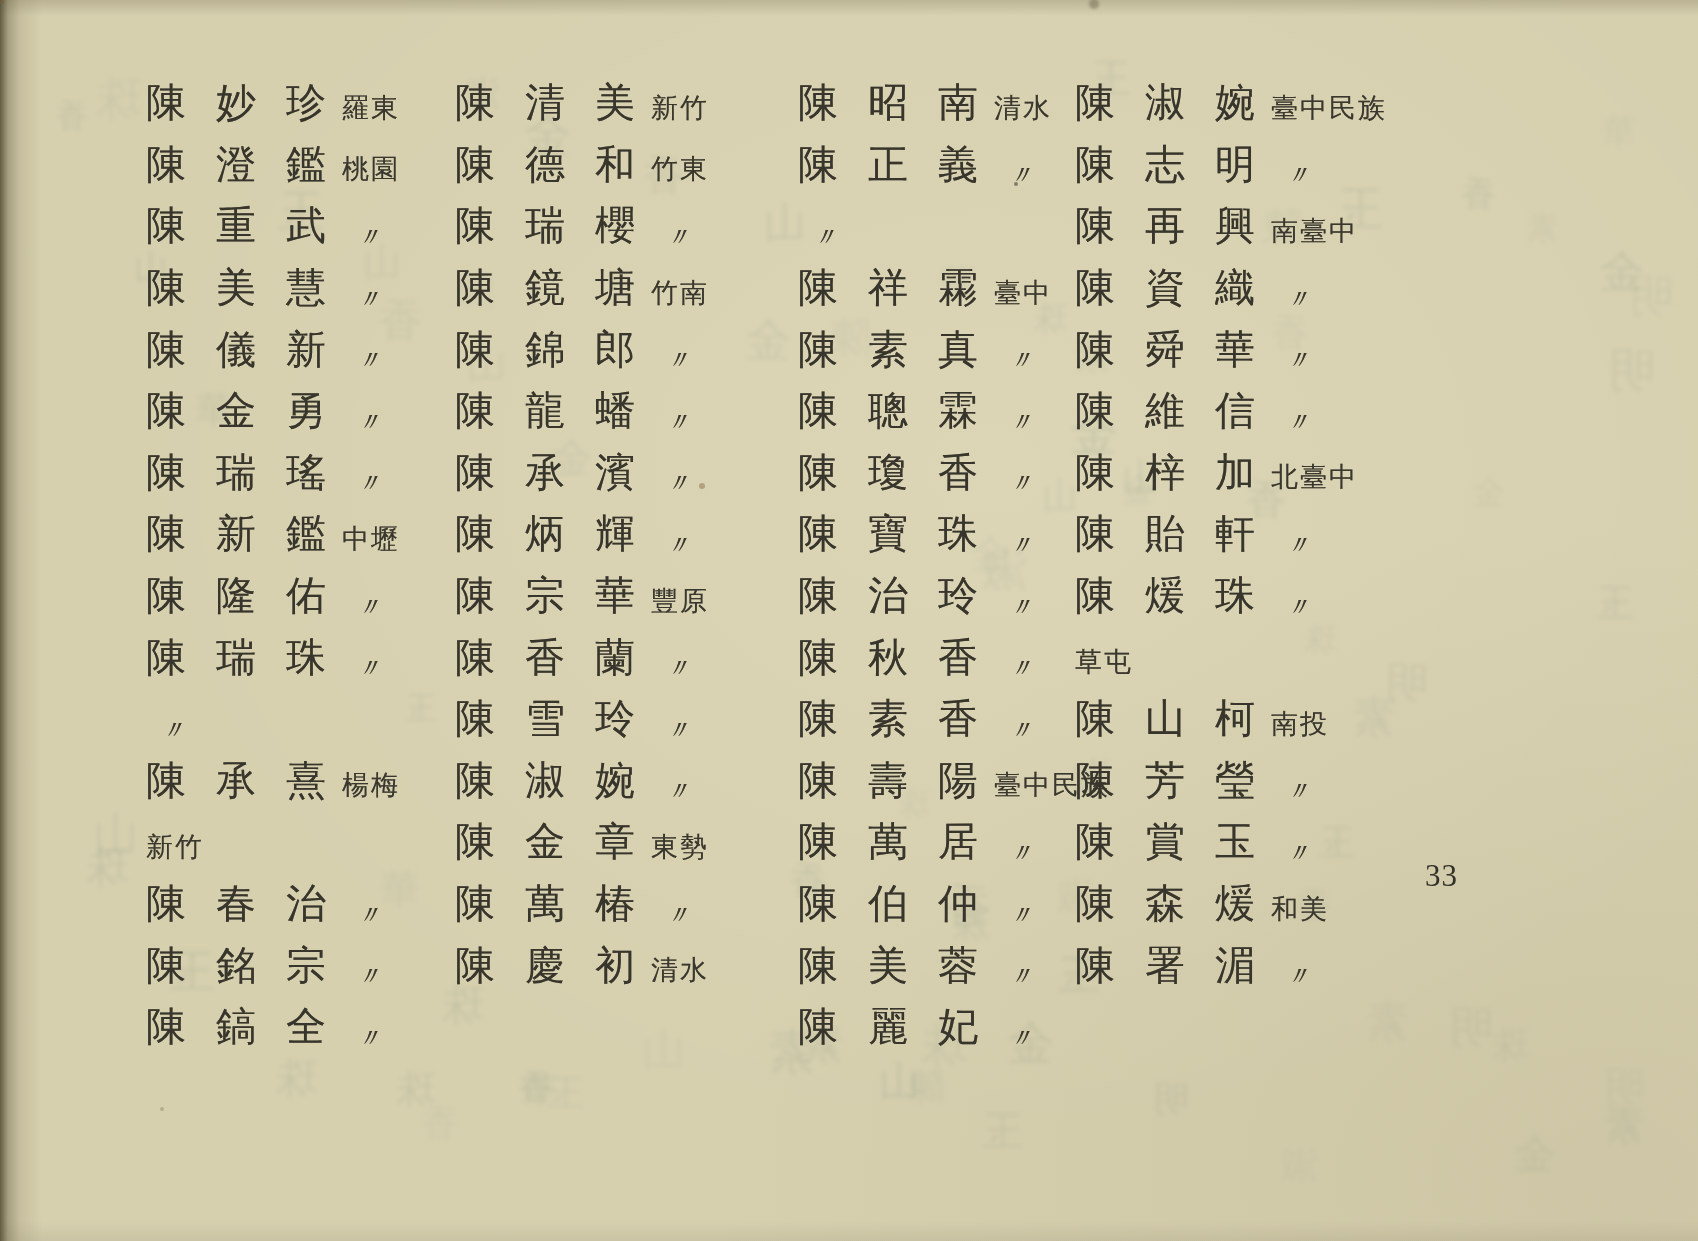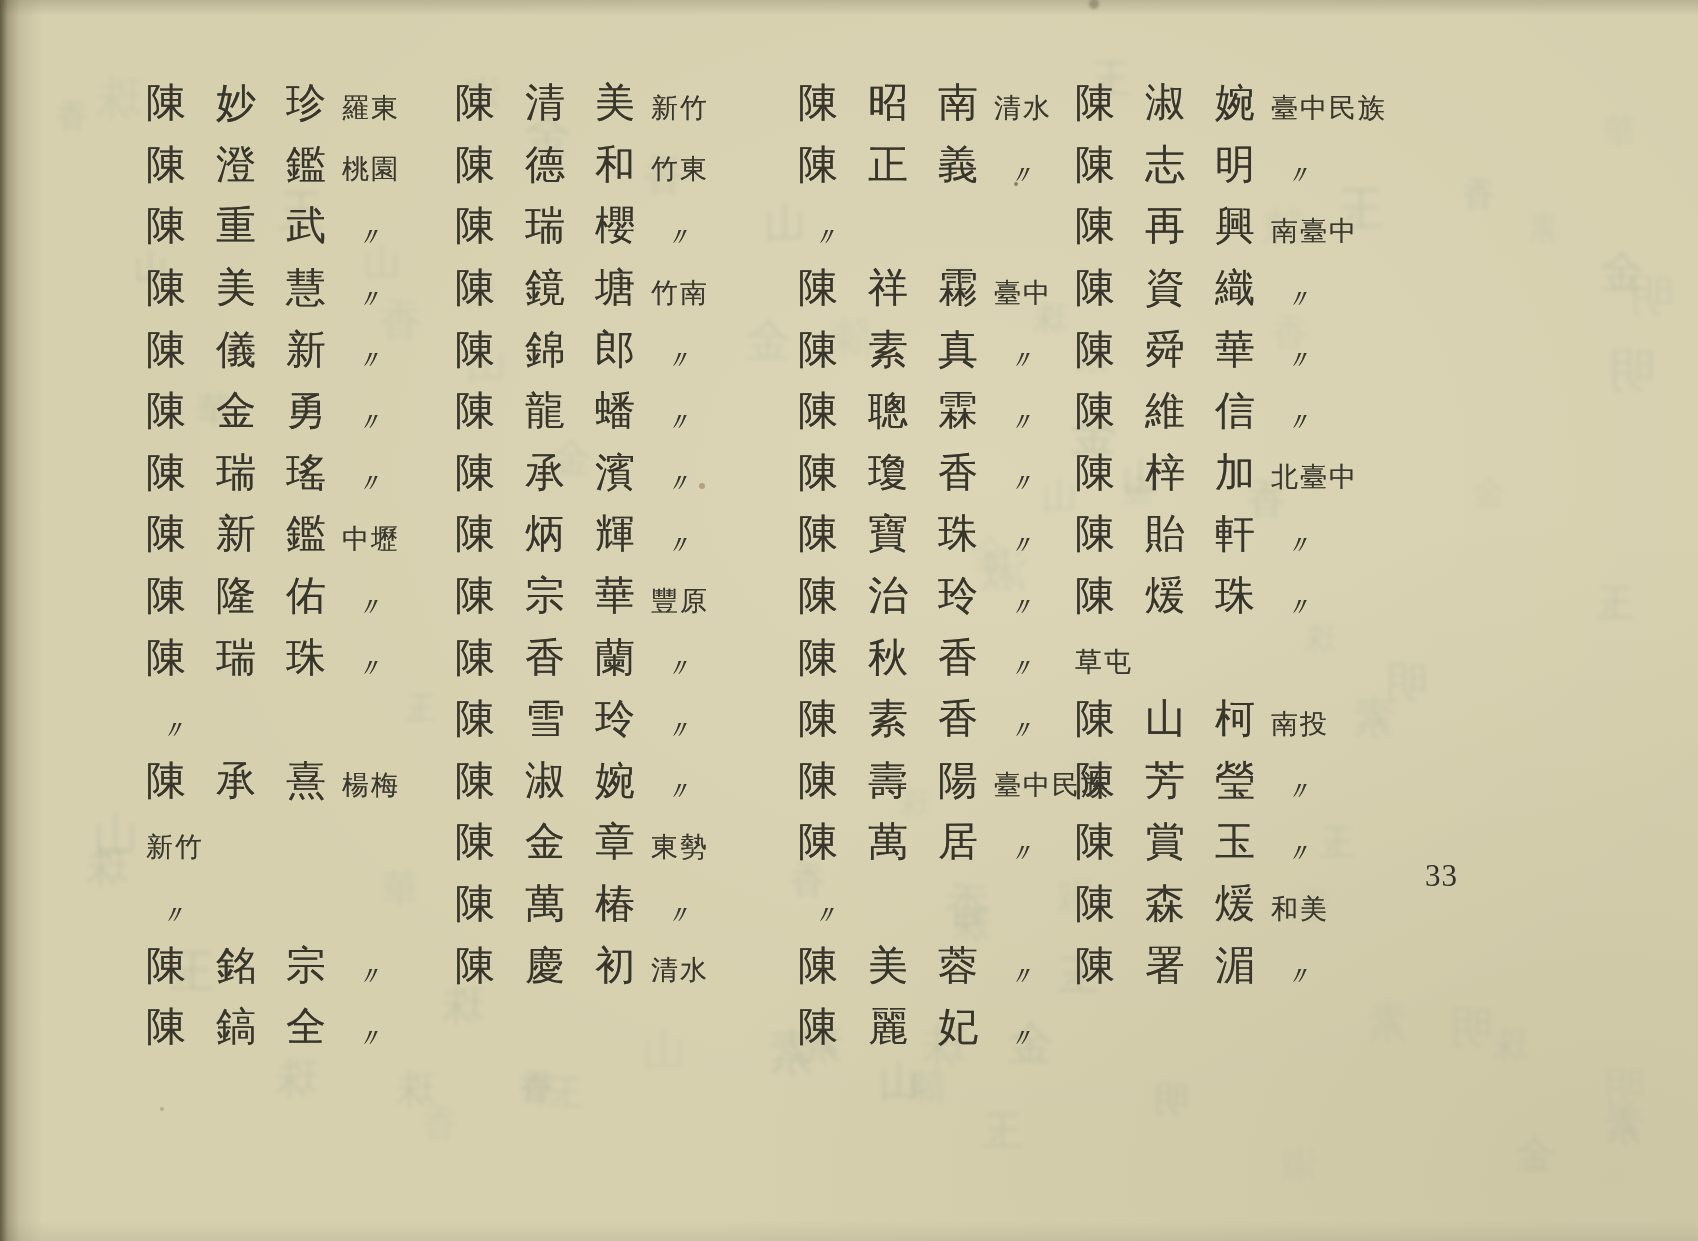--- a/index.html
+++ b/index.html
@@ -202,20 +202,21 @@
           <span class="place ditto">〃</span>
         </div>
         <div class="row">
           <span class="name">陳承熹</span>
           <span class="place">楊梅</span>
         </div>
         <div class="row">
           <span class="place">新竹</span>
         </div>
         <div class="row">
+          <span class="name">陳春治</span>
           <span class="place ditto">〃</span>
         </div>
         <div class="row">
           <span class="name">陳銘宗</span>
           <span class="place ditto">〃</span>
         </div>
         <div class="row">
           <span class="name">陳鎬全</span>
           <span class="place ditto">〃</span>
         </div>
@@ -328,20 +329,21 @@
         </div>
         <div class="row">
           <span class="name">陳壽陽</span>
           <span class="place">臺中民族</span>
         </div>
         <div class="row">
           <span class="name">陳萬居</span>
           <span class="place ditto">〃</span>
         </div>
         <div class="row">
+          <span class="name">陳伯仲</span>
           <span class="place ditto">〃</span>
         </div>
         <div class="row">
           <span class="name">陳美蓉</span>
           <span class="place ditto">〃</span>
         </div>
         <div class="row">
           <span class="name">陳麗妃</span>
           <span class="place ditto">〃</span>
         </div>

